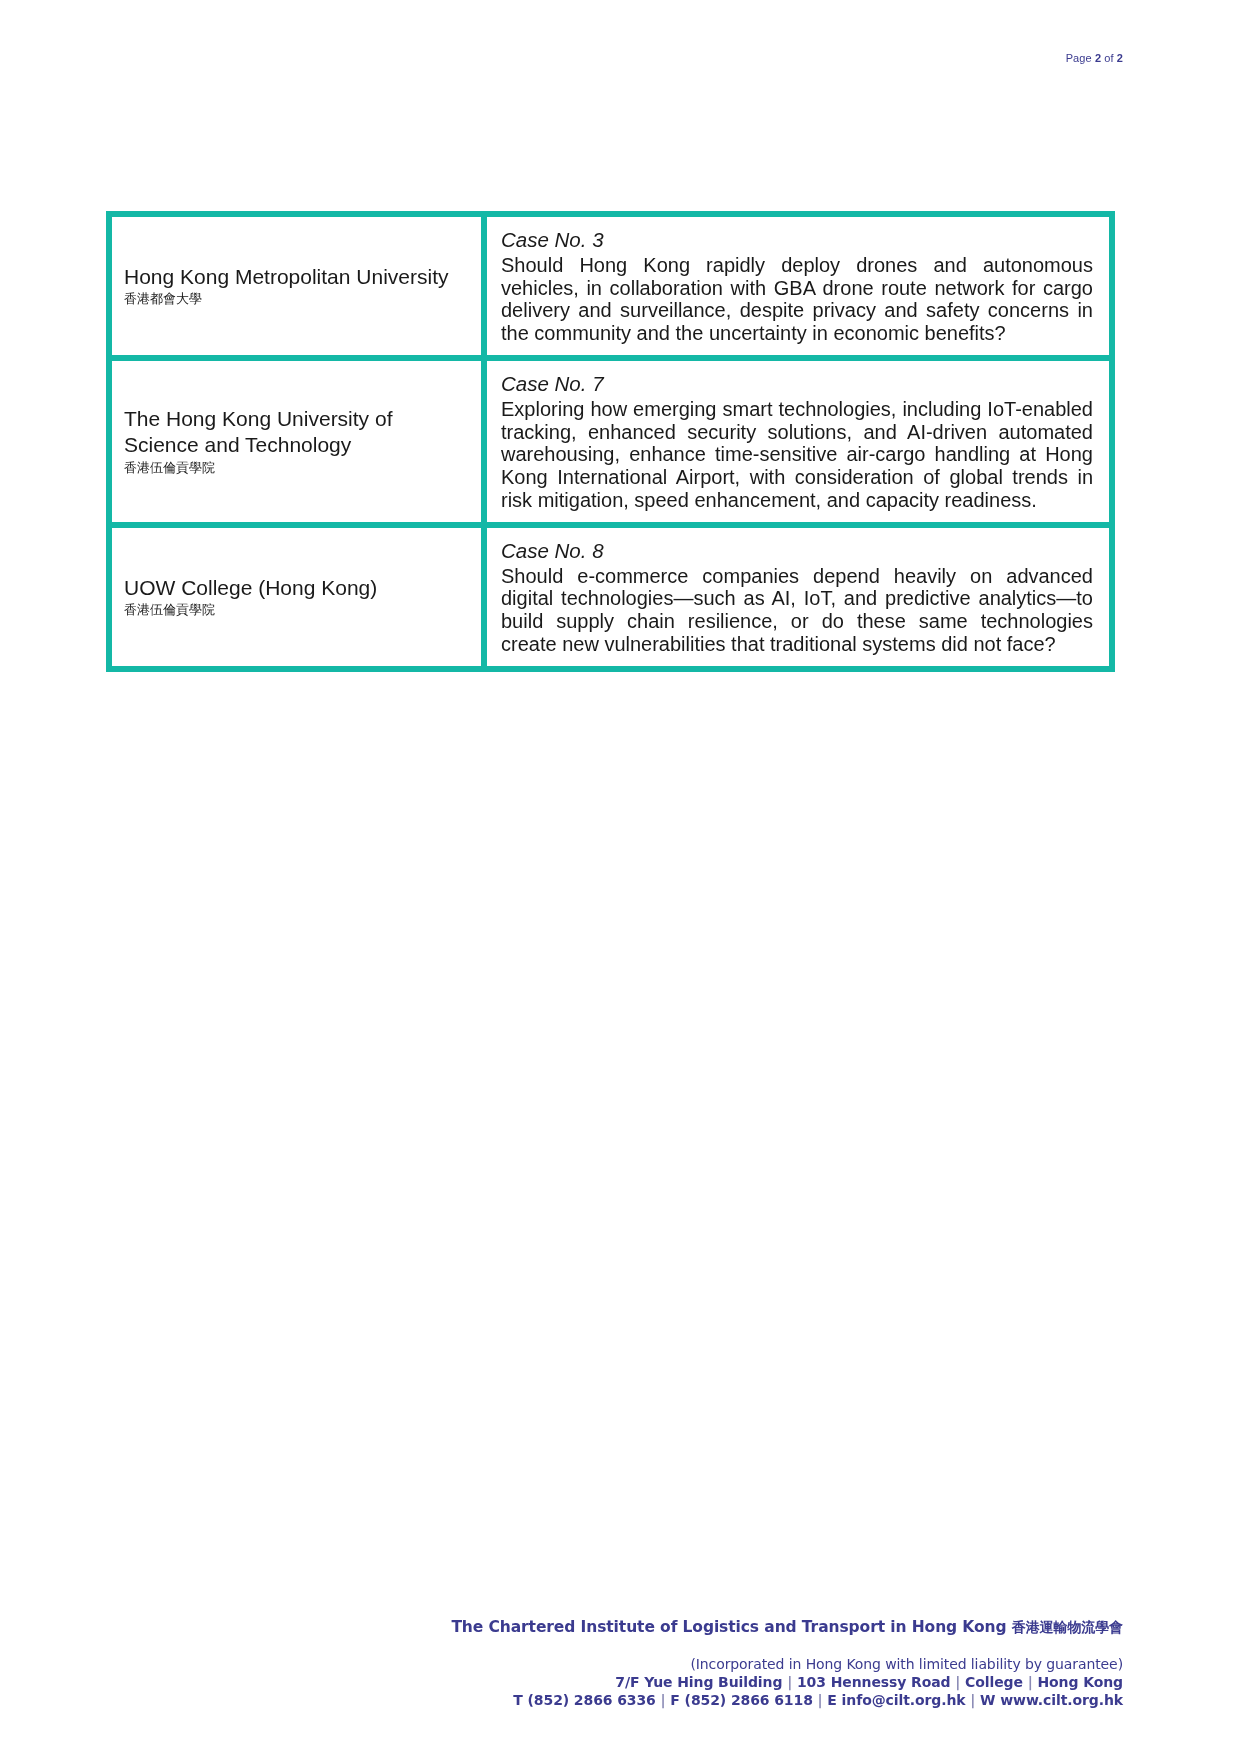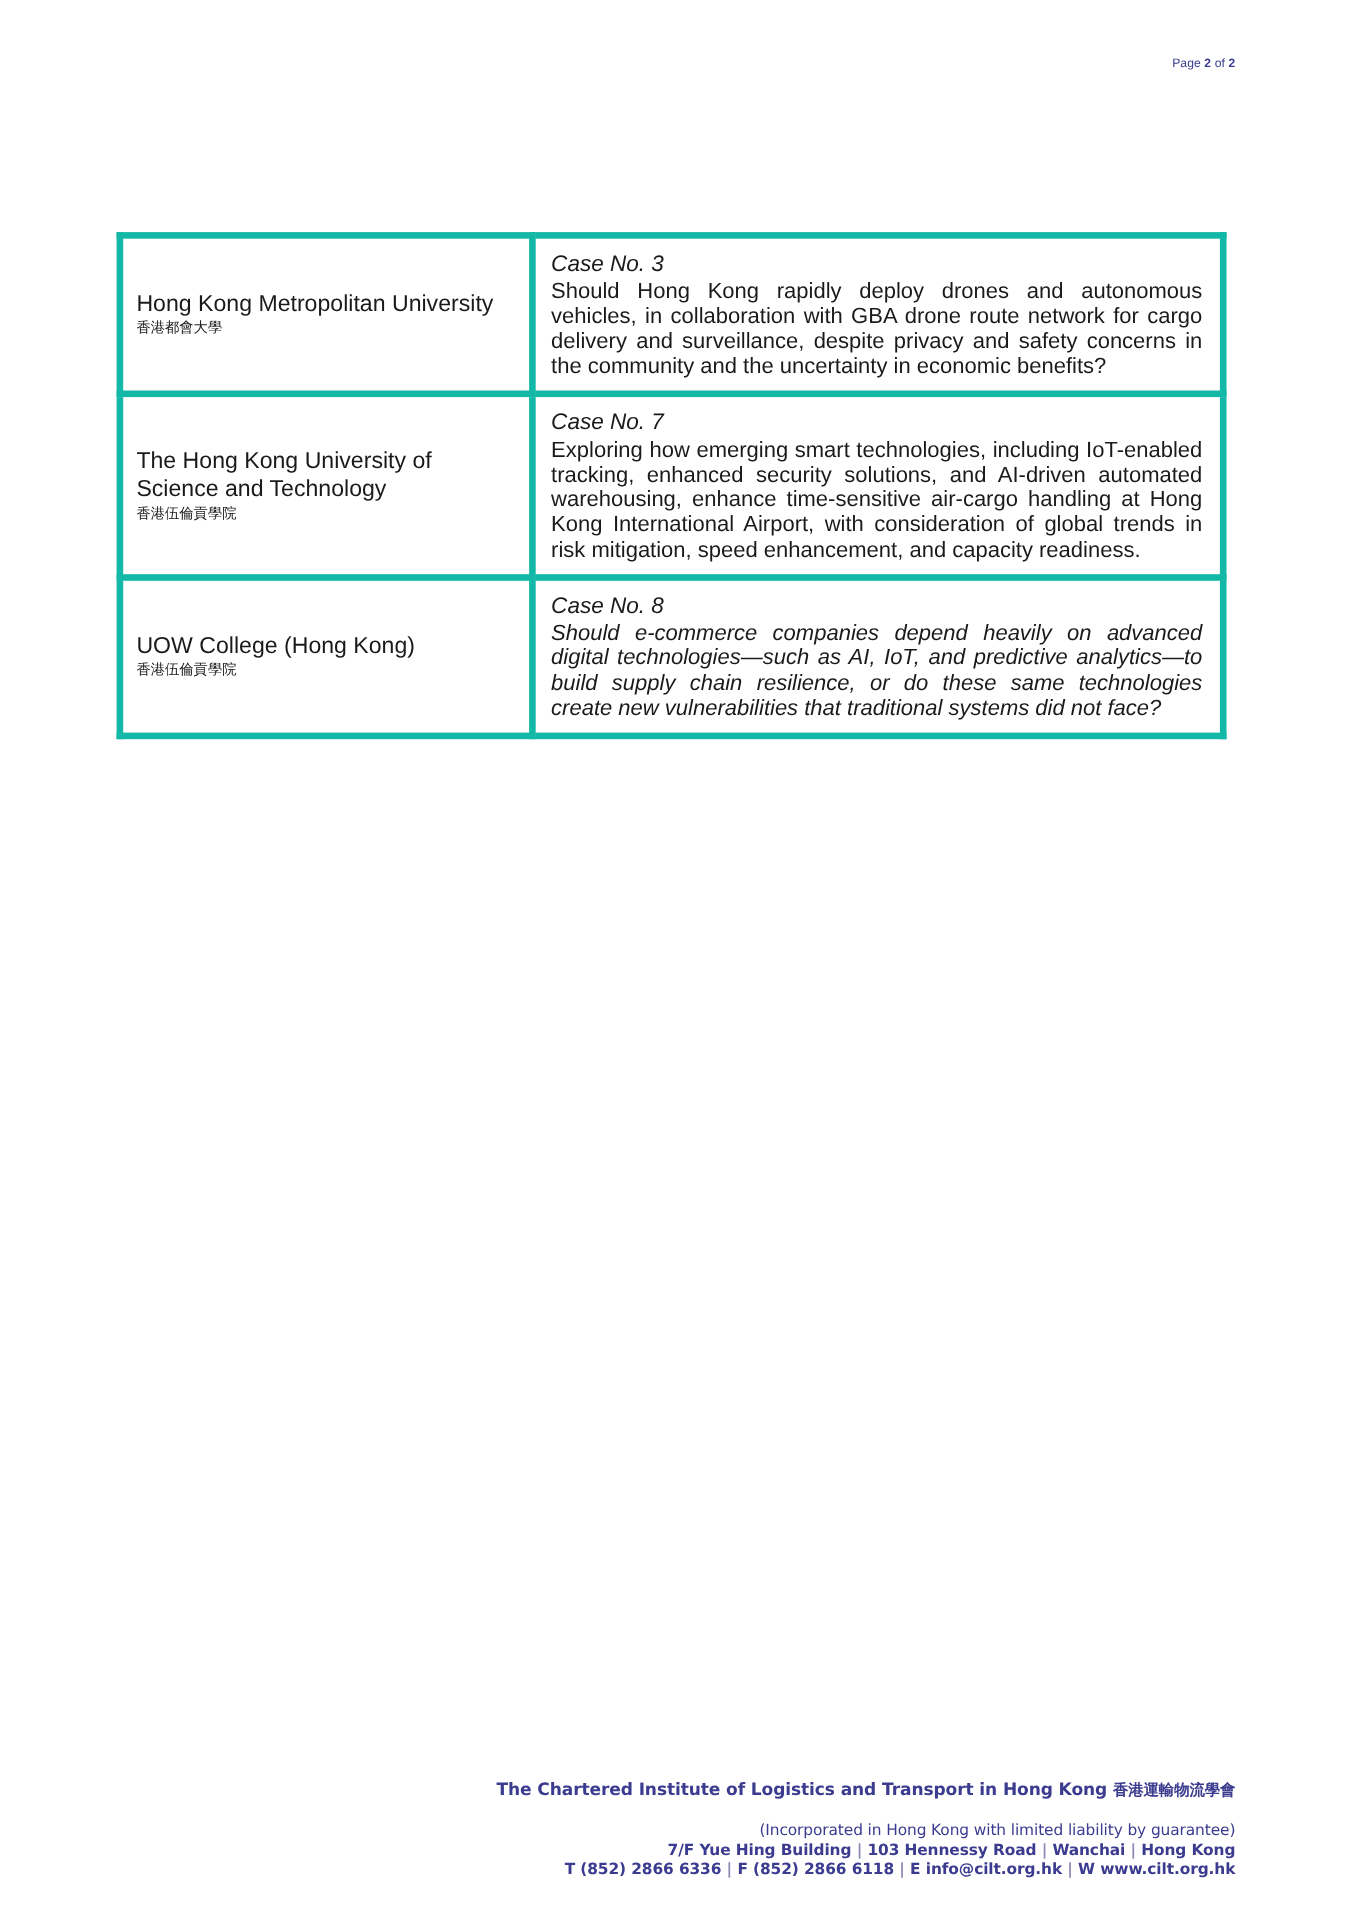--- a/index.html
+++ b/index.html
@@ -77,21 +77,21 @@
     color: #1a1a1a;
   }
   .case-text {
     font-size: 20px;
     line-height: 1.14;
     text-align: justify;
     text-justify: inter-word;
     color: #1a1a1a;
     margin-top: 1px;
   }
-  .case-text.italic { font-style: italic; }
+  .case-text.italic { }
 
   
   .case-text { hyphens: none; }
 
   
   .footer {
     position: absolute;
     left: 0;
     right: 0;
     bottom: 0;
@@ -194,21 +194,21 @@
       <div class="footer-line1">
         <span>The Chartered Institute of Logistics and Transport in Hong Kong</span>
         <span class="zh">香港運輸物流學會</span>
       </div>
       <div class="footer-line2">(Incorporated in Hong Kong with limited liability by guarantee)</div>
       <div class="footer-line3">
         <span>7/F Yue Hing Building</span>
         <span class="sep">|</span>
         <span>103 Hennessy Road</span>
         <span class="sep">|</span>
-        <span>Wanchai</span>
+        <span>College</span>
         <span class="sep">|</span>
         <span>Hong Kong</span>
       </div>
       <div class="footer-line4">
         <span>T (852) 2866 6336</span>
         <span class="sep">|</span>
         <span>F (852) 2866 6118</span>
         <span class="sep">|</span>
         <span>E info@cilt.org.hk</span>
         <span class="sep">|</span>

